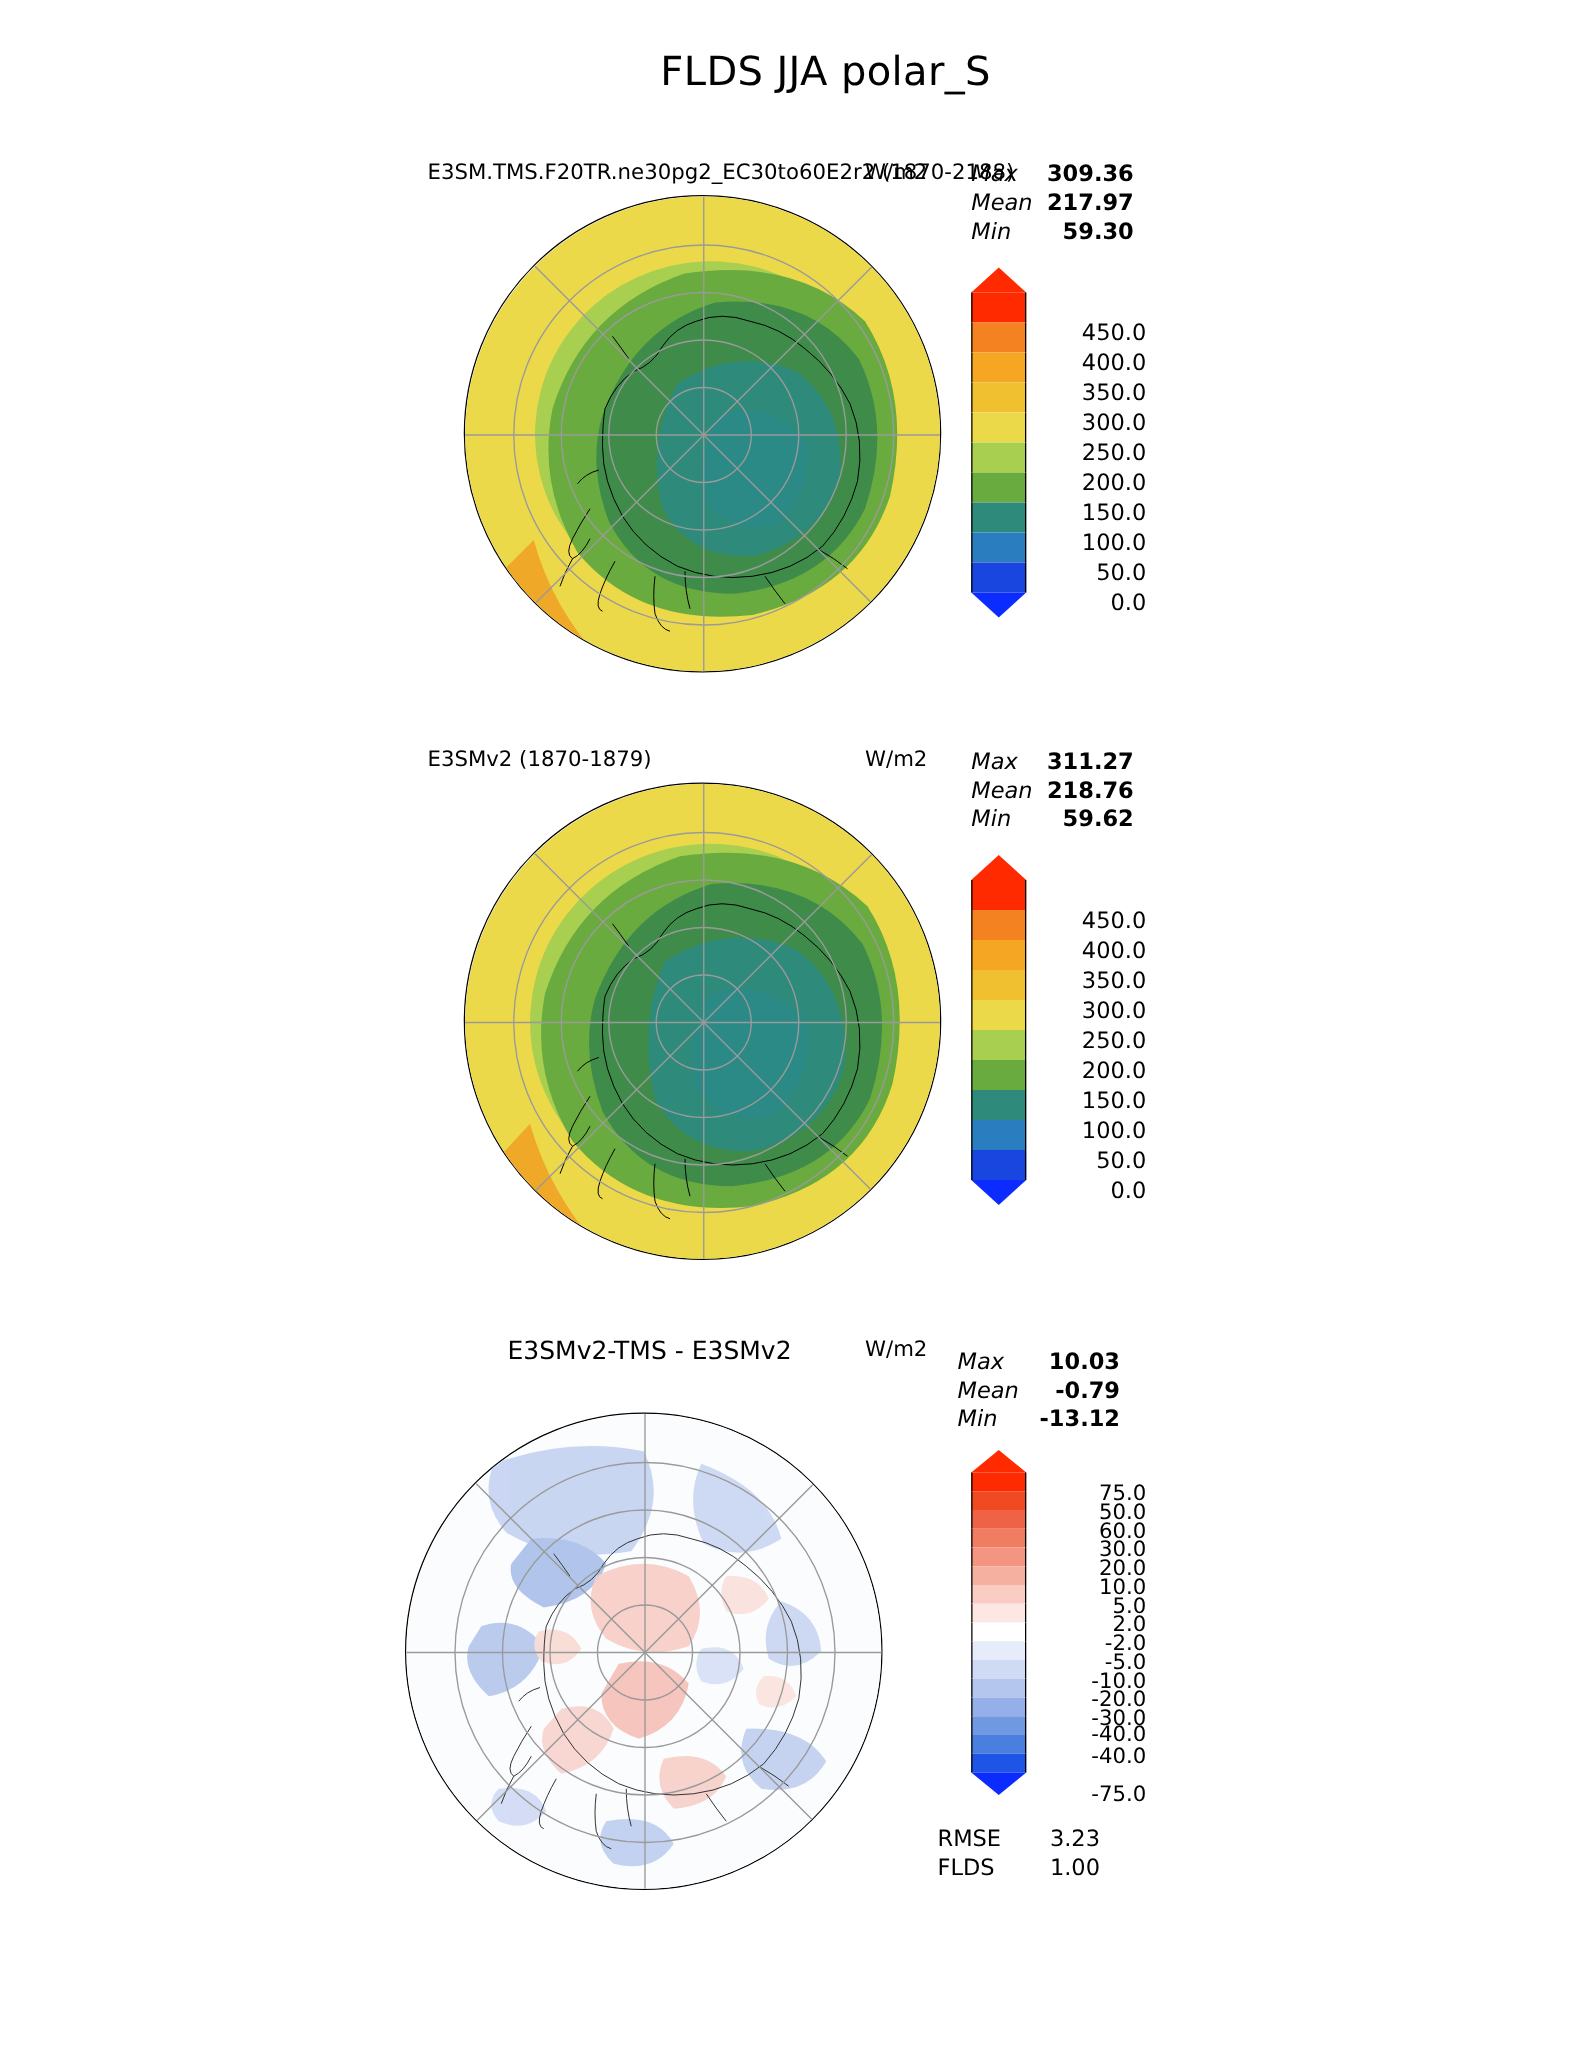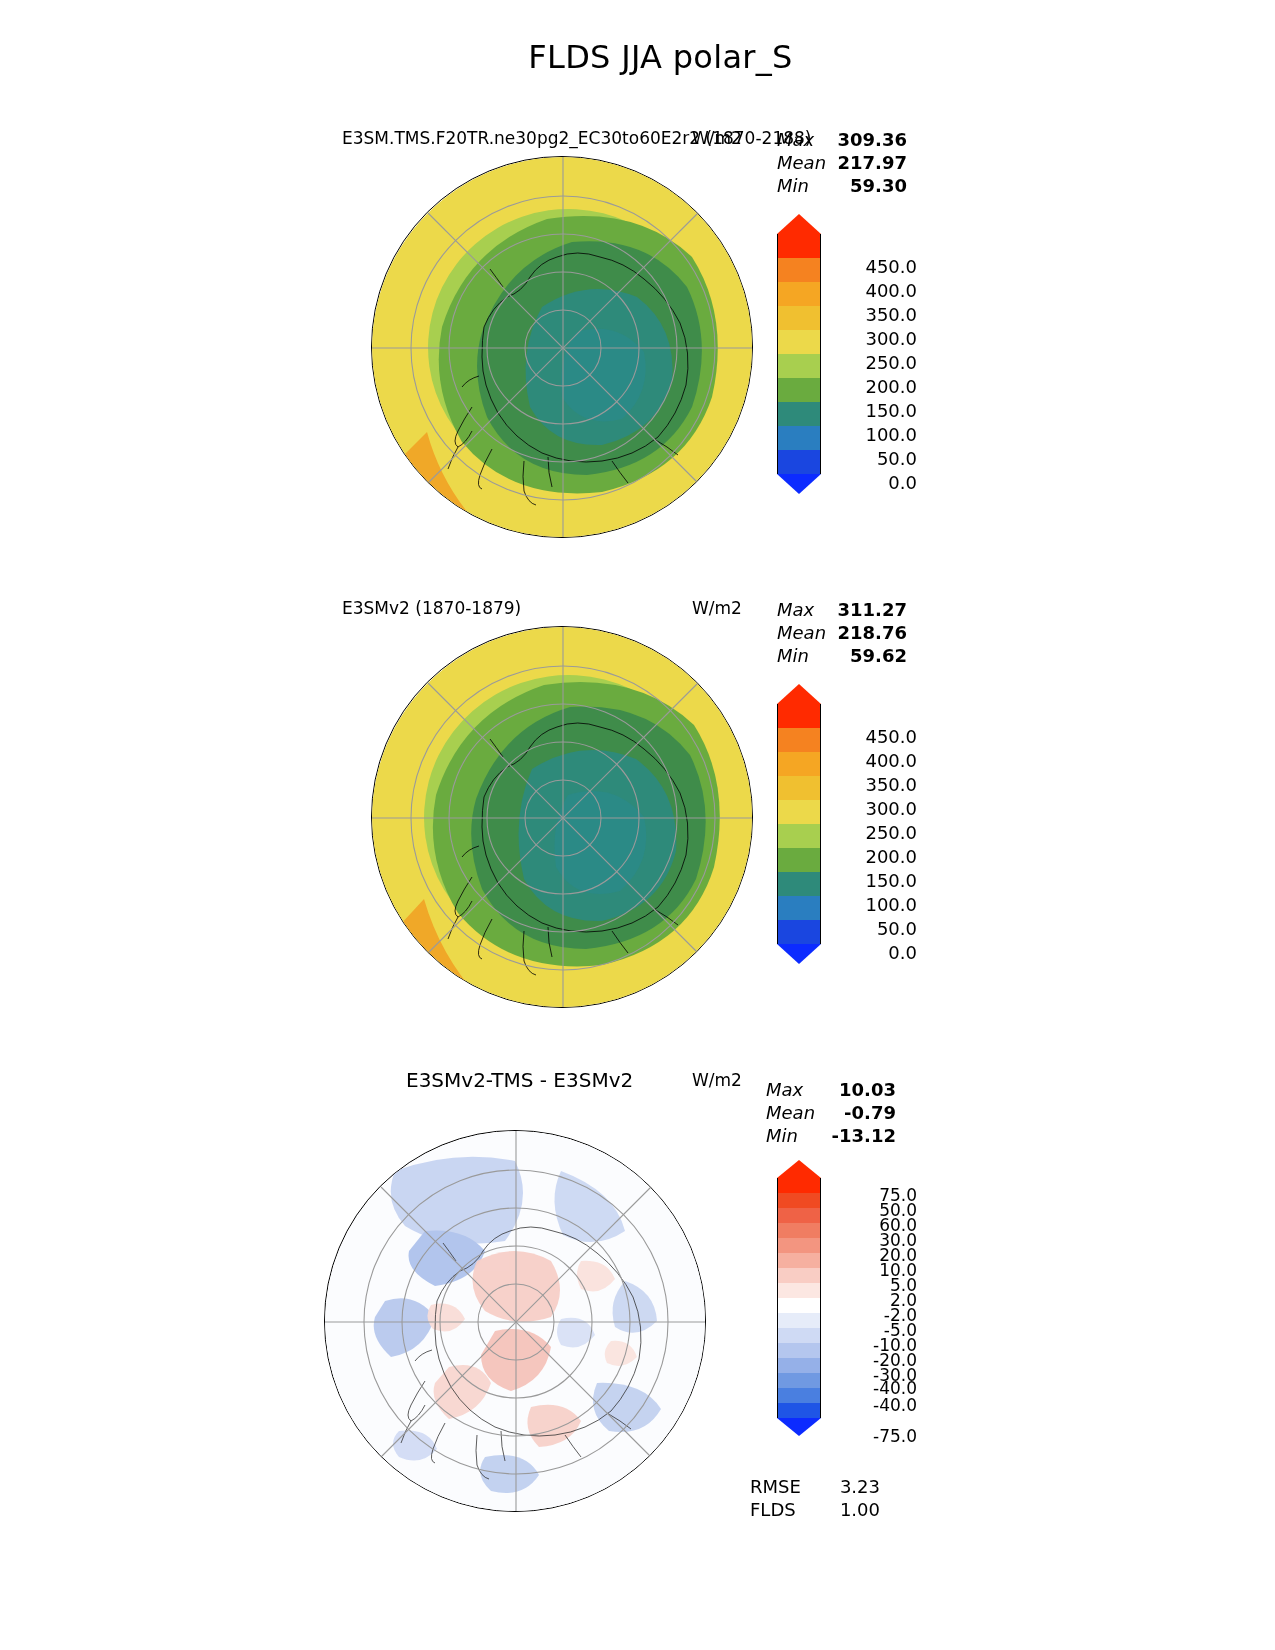--- a/index.html
+++ b/index.html
@@ -43,21 +43,21 @@
   .grid-svg, .coast-svg, .fill-svg { position:absolute; left:0; top:0; }
 
   
   .cbar { position:absolute; }
   .cbar .bar { position:absolute; left:0; top:0; width:44px; }
   .cbar .seg { width:44px; border-left:1px solid #000; border-right:1px solid #000; box-sizing:border-box; }
   .cbar .tri-up, .cbar .tri-dn { width:0; height:0; }
   .cbar .labels { position:absolute; font-size:18px; }
   .cbar .labels div { position:absolute; right:0; white-space:nowrap; }
 
-  .footer-stats { position:absolute; font-size:18px;margin-top:15px; }
+  .footer-stats { position:absolute; font-size:18px; }
   .footer-stats .row { display:flex; width:130px; justify-content:space-between; line-height:1.3; }
 </style>
 </head>
 <body>
 
 <div class="fig-title">FLDS JJA polar_S</div>
 
 <div class="panel" id="panel0">
   <div class="panel-title" style="left:342px; top:8px;">E3SM.TMS.F20TR.ne30pg2_EC30to60E2r2 (1870-2188)</div>
   <div class="panel-units" style="left:692px; top:8px;">W/m2</div>

